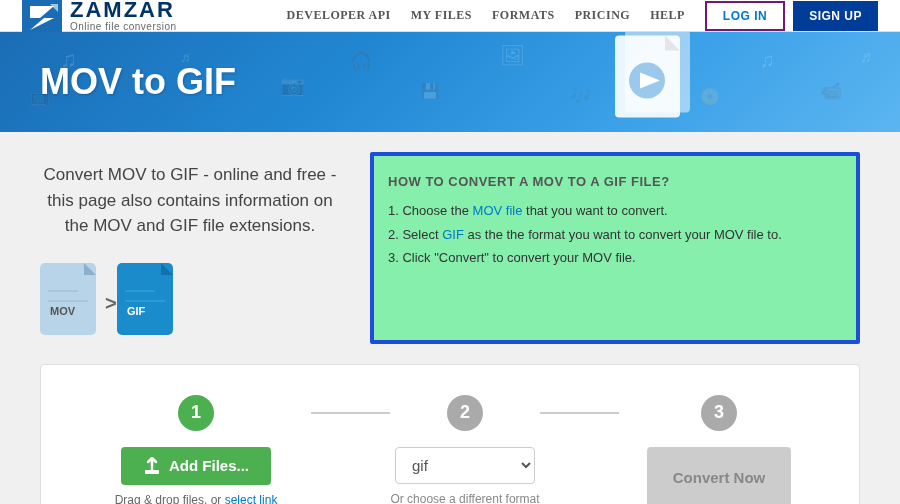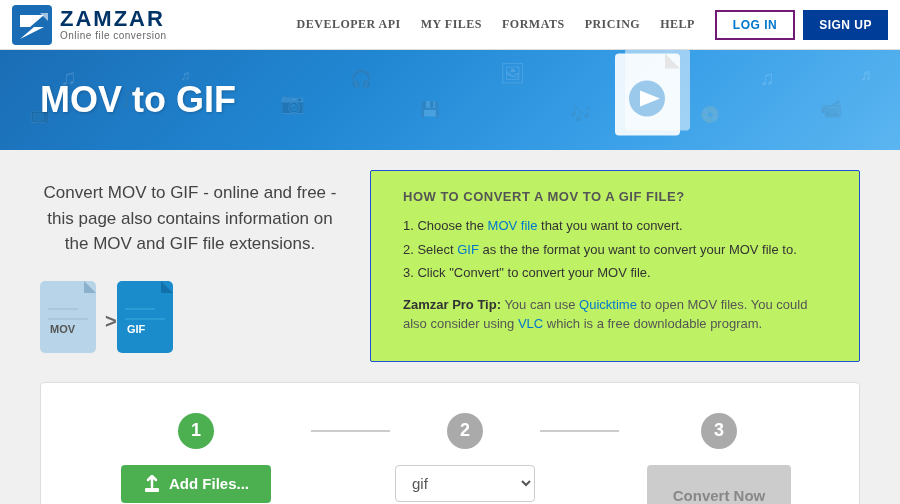--- a/index.html
+++ b/index.html
@@ -3,22 +3,22 @@
   <meta charset="utf-8">
   <style>
     * { margin: 0; padding: 0; box-sizing: border-box; }
     body { font-family: Arial, Helvetica, sans-serif; font-size: 14px; background: #f0f0f0; color: #333; width: 900px; }
 
     
     .navbar {
       background: #fff;
       display: flex;
       align-items: center;
-      padding: 0 12px;
-      height: 50px;
+      padding: 0 22px;
+      height: 32px;
       border-bottom: 1px solid #ddd;
     }
     .logo-area {
       display: flex;
       align-items: center;
       margin-right: auto;
     }
     .logo-icon {
       width: 40px;
       height: 40px;
@@ -139,23 +139,23 @@
       align-items: center;
       margin-top: 10px;
     }
     .arrow-right {
       font-size: 20px;
       color: #666;
       font-weight: bold;
     }
     .info-right {
       flex: 1;
-      background: #bef264;
-      border: 1px solid #1d4ed8;
-      padding: 18px 32px;
+      background: #86efac;
+      border: 4px solid #1d4ed8;
+      padding: 18px 14px;
       border-radius: 2px;
     }
     .how-to-title {
       font-size: 13px;
       font-weight: bold;
       color: #555;
       text-transform: uppercase;
       letter-spacing: 0.5px;
       margin-bottom: 12px;
     }
@@ -382,24 +382,20 @@
       </div>
     </div>
 
     <div class="info-right">
       <div class="how-to-title">HOW TO CONVERT A MOV TO A GIF FILE?</div>
       <ol class="how-to-steps">
         <li>1. Choose the <a href="#">MOV file</a> that you want to convert.</li>
         <li>2. Select <a href="#">GIF</a> as the the format you want to convert your MOV file to.</li>
         <li>3. Click "Convert" to convert your MOV file.</li>
       </ol>
-      <p class="pro-tip">
-        <strong>Zamzar Pro Tip:</strong>
-        You can use <a href="#">Quicktime</a> to open MOV files. You could also consider using <a href="#">VLC</a> which is a free downlodable program.
-      </p>
     </div>
   </div>
 
   <div class="converter-box">
 
     <div class="steps-row">
 
       <div style="width:230px; display:flex; justify-content:center;">
         <div class="step-indicator step-active">1</div>
       </div>

